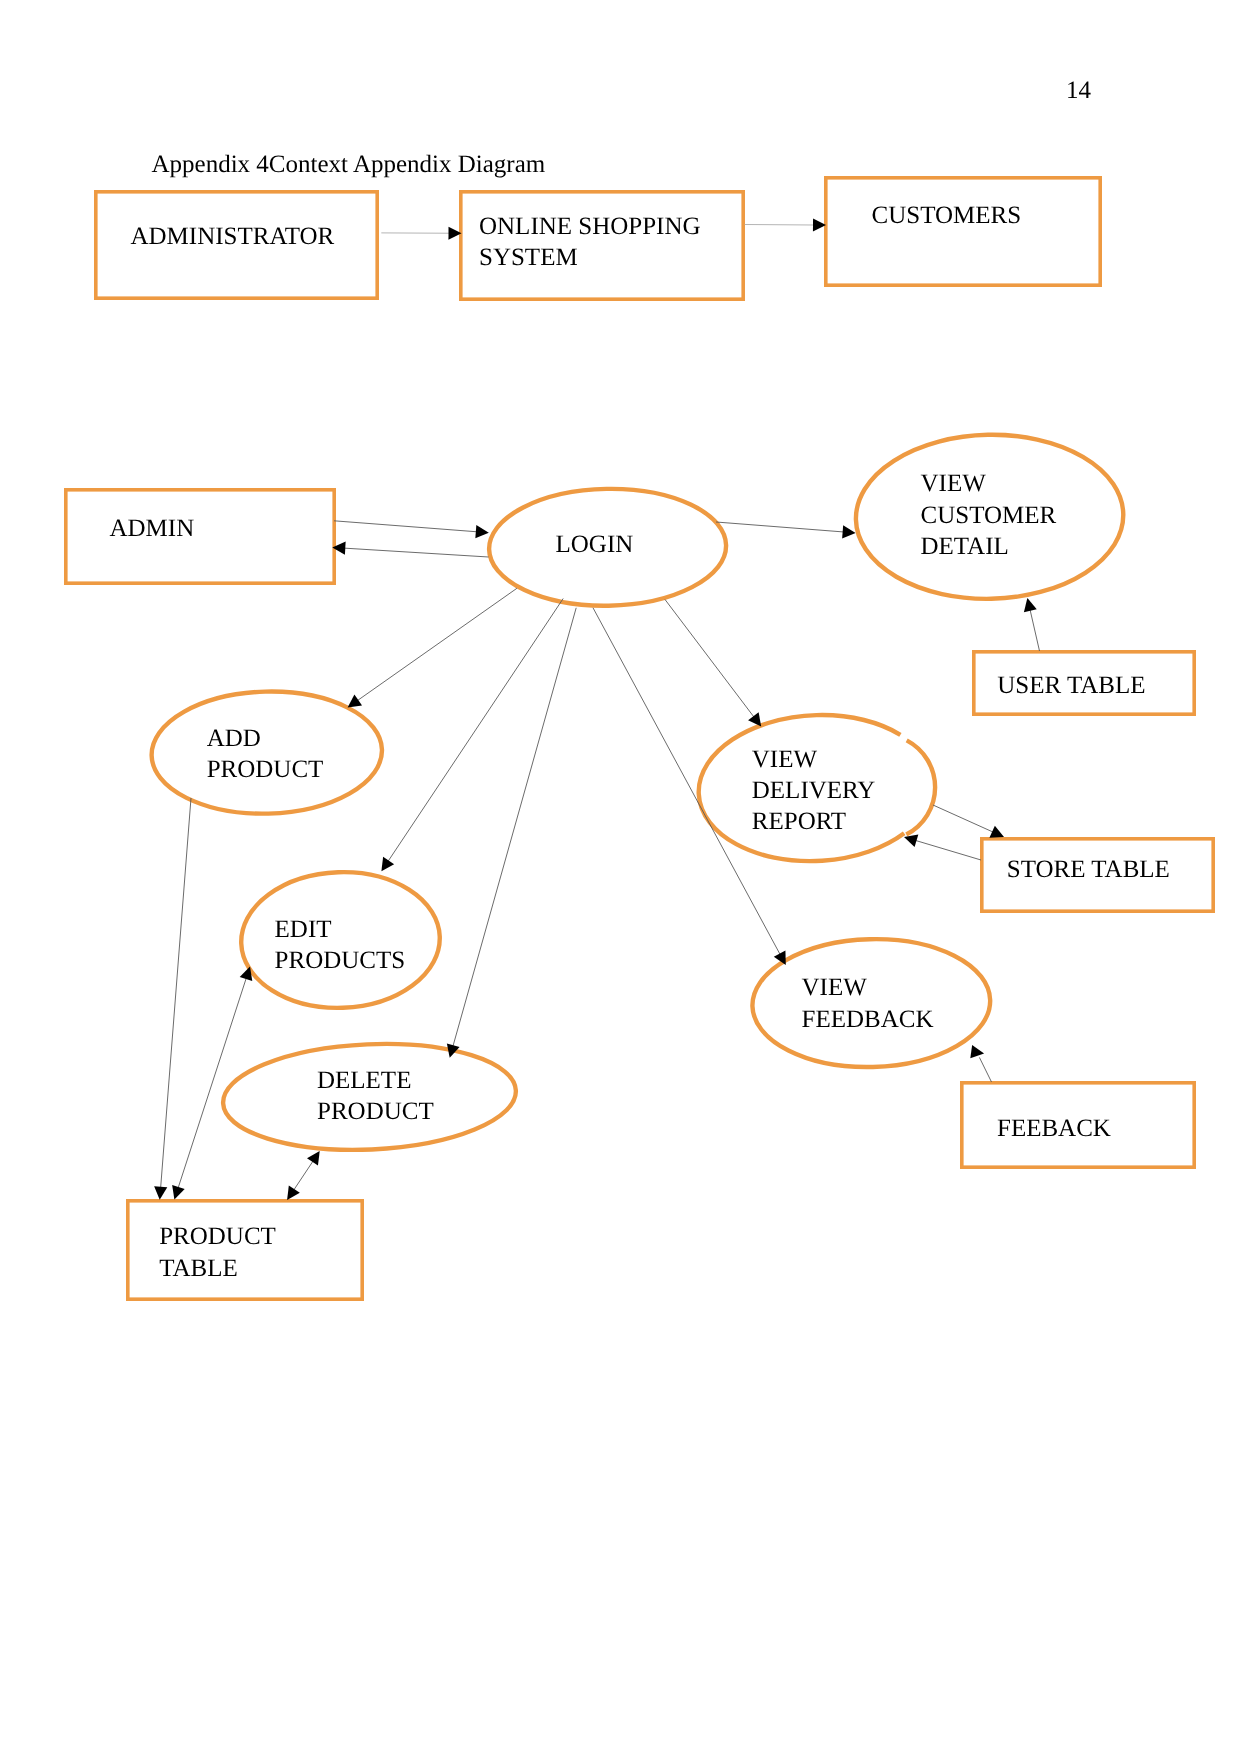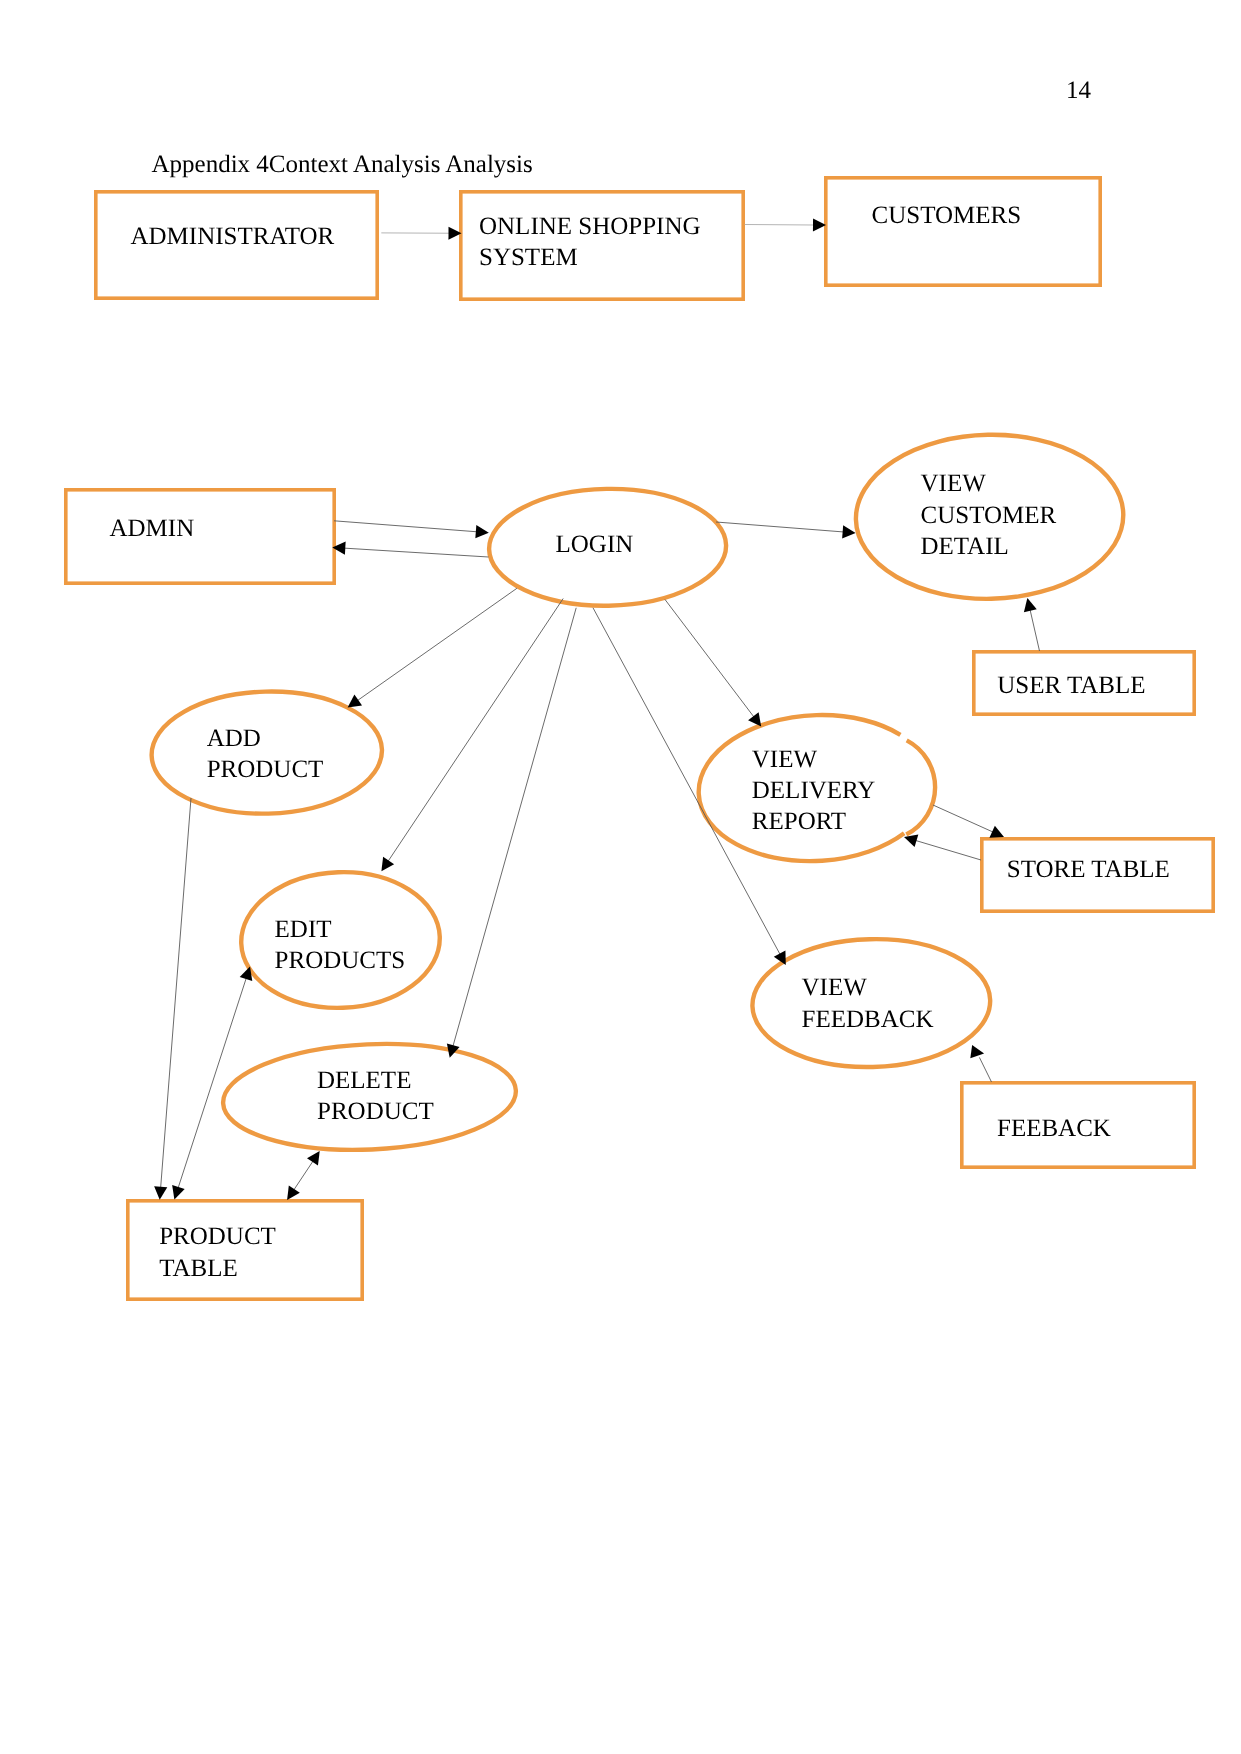--- a/index.html
+++ b/index.html
@@ -23,21 +23,21 @@
   .flow { stroke:#565656; stroke-width:0.88; fill:none; }
   .flow-light { stroke:#b4b4b4; stroke-width:1.0; fill:none; }
   .head { fill:#000000; stroke:none; }
   .nodelabel { font-family:"Liberation Serif", serif; font-size:25px; fill:#000; }
 </style>
 </head>
 <body>
 
 <div id="page">
   <div class="txt page-number">14</div>
-  <div class="txt heading-regular">Appendix 4Context Analysis Analysis</div>
+  <div class="txt heading-regular">Appendix 4Context Appendix Diagram</div>
 
   <svg id="diagram" viewBox="0 0 1241 1754">
     <g id="shapes">
         <rect x="95.8" y="191.8" width="281.4" height="106.4" class="shape boxshape"></rect>
         <rect x="460.8" y="191.8" width="282.4" height="107.4" class="shape boxshape"></rect>
         <rect x="825.8" y="177.8" width="274.4" height="107.4" class="shape boxshape"></rect>
         <rect x="65.8" y="489.8" width="268.4" height="93.4" class="shape boxshape"></rect>
         <ellipse cx="607.6" cy="547.3" rx="118.5" ry="58.4" class="shape ellipseshape" transform="rotate(-1 607.6 547.3)"></ellipse>
         <ellipse cx="989.6" cy="516.8" rx="133.7" ry="82" class="shape ellipseshape" transform="rotate(-1.2 989.6 516.8)"></ellipse>
         <rect x="973.8" y="651.8" width="220.4" height="62.4" class="shape boxshape"></rect>

